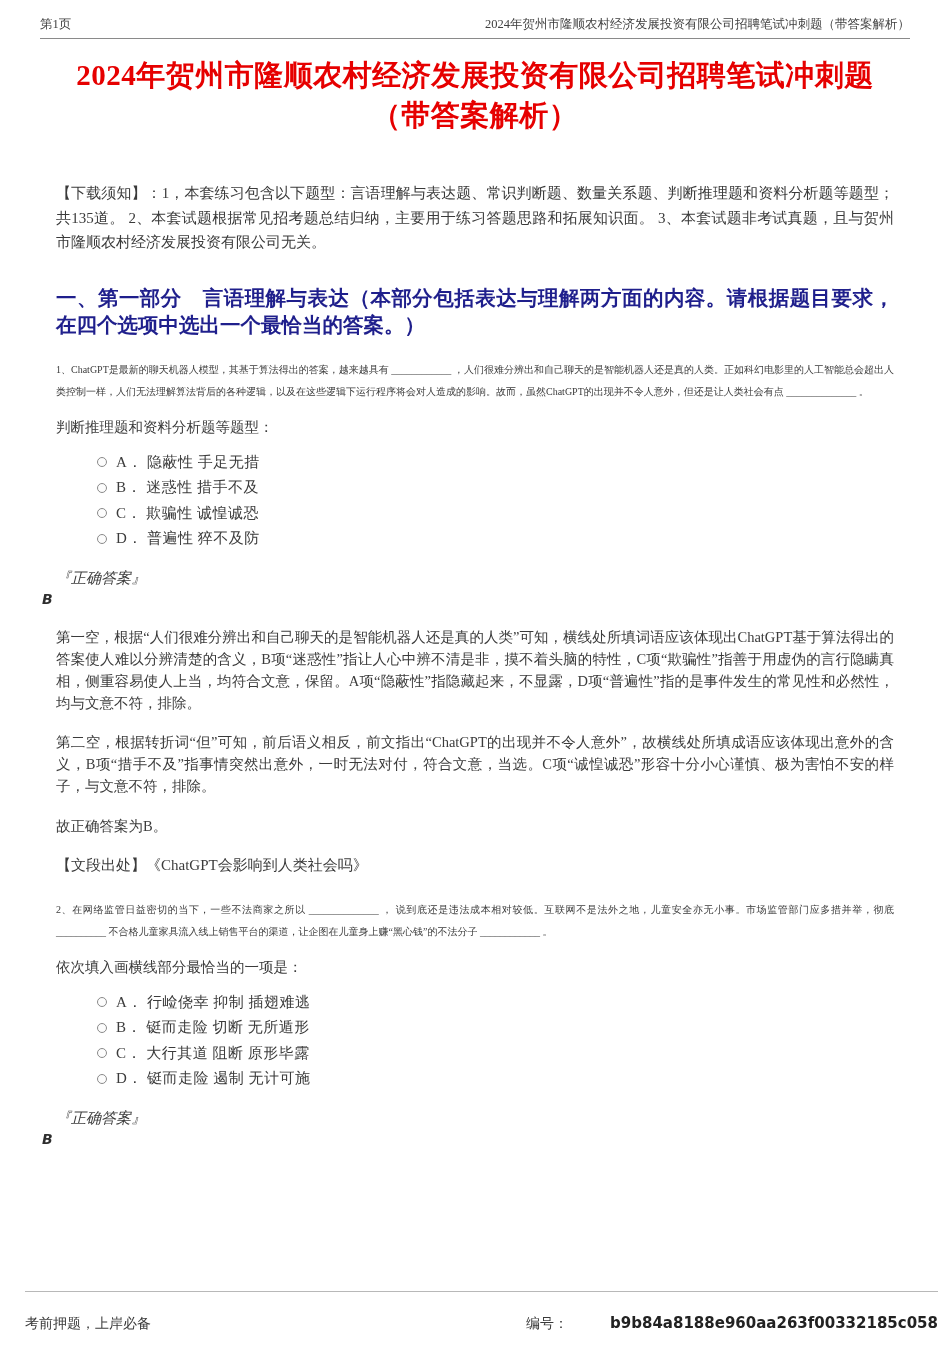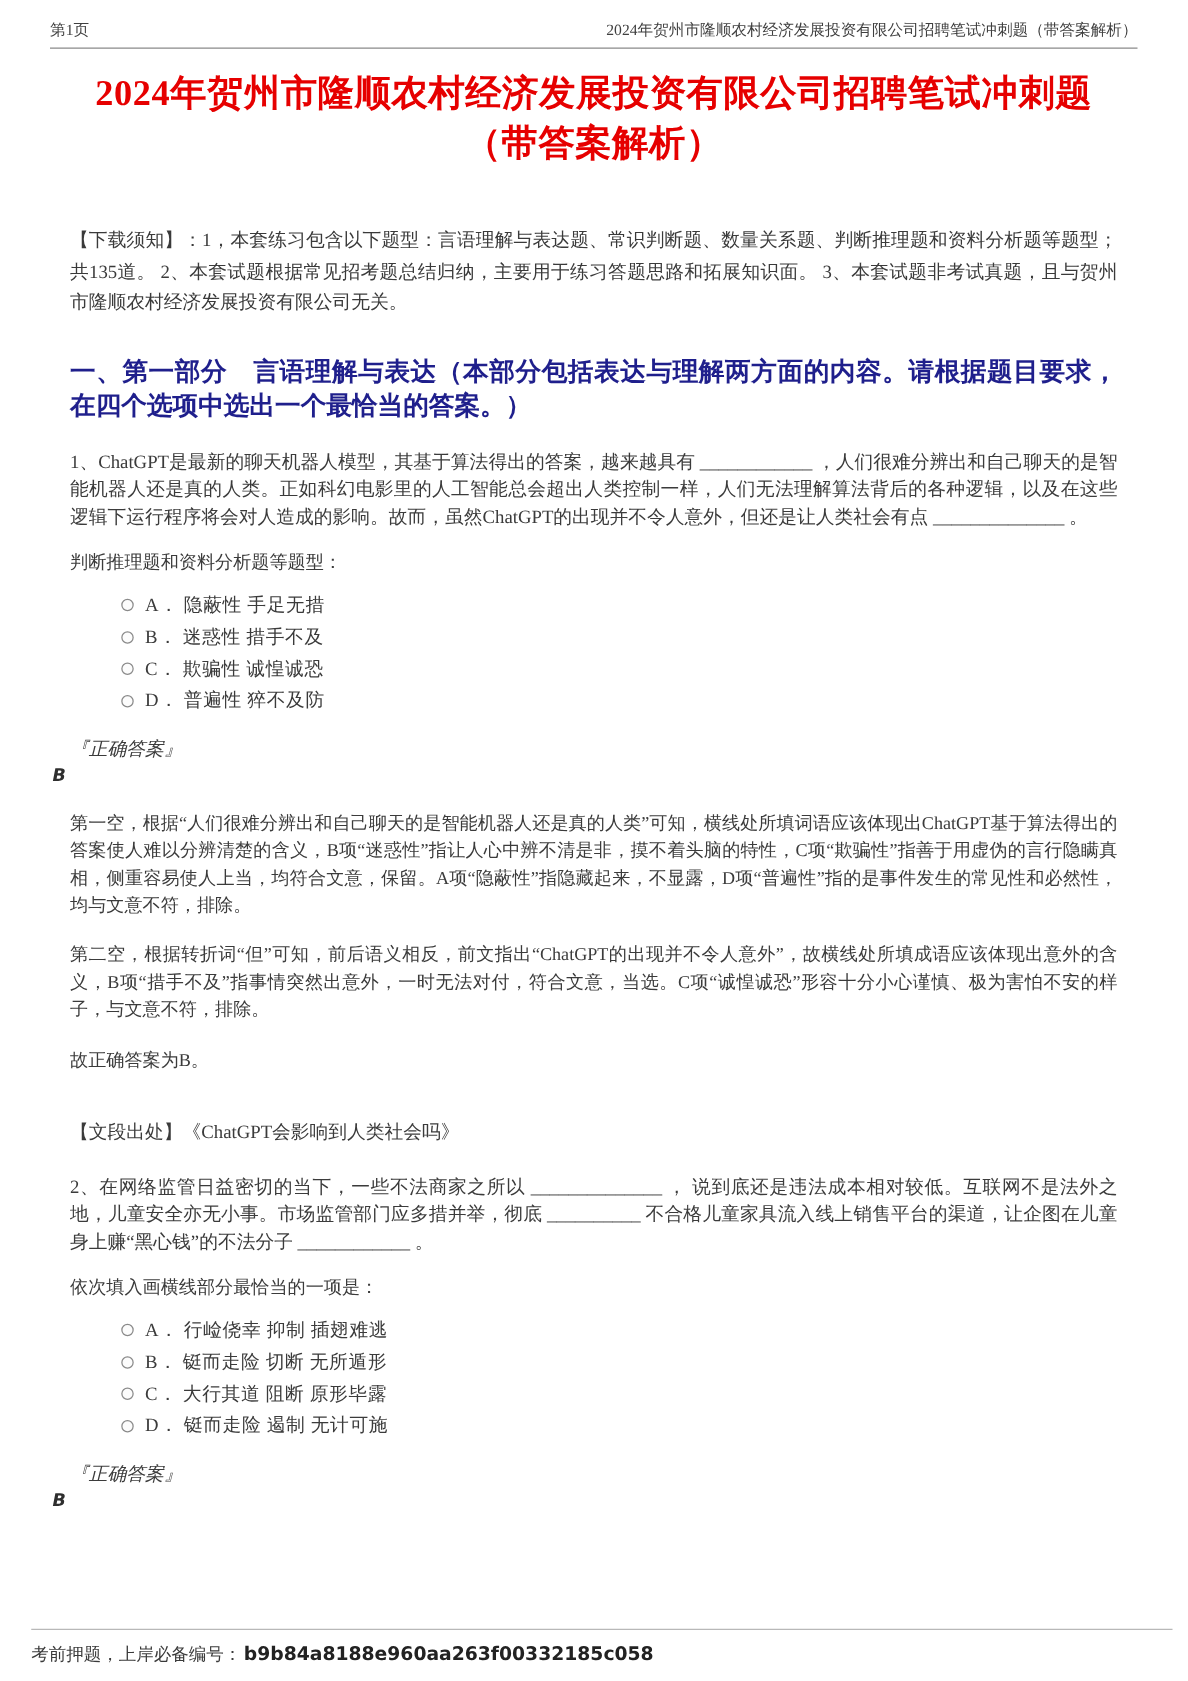--- a/index.html
+++ b/index.html
@@ -34,21 +34,21 @@
   }
   .section-heading {
     margin-top: 30px;
     color: #1f1f8c;
     font-size: 20.5px; font-weight: 700;
     line-height: 27px;
     text-align: justify;
   }
   .stem {
     margin-top: 20px;
-    font-size: 15px; line-height: 22px;
+    font-size: 10px; line-height: 22px;
     text-align: justify;
   }
   .prompt { margin-top: 15px; font-size: 14.5px; }
   .options { margin-top: 13px; margin-left: 41px; }
   .opt {
     display: flex; align-items: center;
     height: 25.5px;
     font-size: 15px;
     cursor: default;
   }
@@ -69,31 +69,31 @@
     font-family: "DejaVu Sans", "Liberation Sans", sans-serif;
     font-size: 14px; font-weight: bold; color: #2e2e2e;
   }
   .analysis-label { margin-top: 6px; font-size: 15px; line-height: 21px; }
   .analysis-p {
     margin-top: 17px;
     font-size: 14.5px; line-height: 22px;
     text-align: justify;
   }
   .analysis-final { margin-top: 20px; font-size: 14.5px; }
-  .source-line { margin-top: 38px; font-size: 15px; }
+  .source-line { margin-top: 20px; font-size: 15px; }
   .q2 { margin-top: 24px; }
   .page-footer {
     position: absolute;
     left: 25px; right: 12px; bottom: 12px;
     border-top: 1px solid #b8b8b8;
-    padding-top: 10px;
-    display: flex; align-items: baseline;
+    padding-top: 22px;
+    display: flex; justify-content: space-between; align-items: baseline;
     font-size: 14px; color: #3a3a3a;
   }
-  .serial-wrap { display: flex; align-items: baseline; }
+  .serial-wrap { display: flex; align-items: baseline; gap: 40px; }
   .serial-code {
     font-family: "DejaVu Sans", "Liberation Sans", sans-serif;
     font-size: 15px; font-weight: bold; color: #222222;
     margin-left: 2px;
   }
 </style>
 </head>
 <body>
 
 <div class="page-header">

